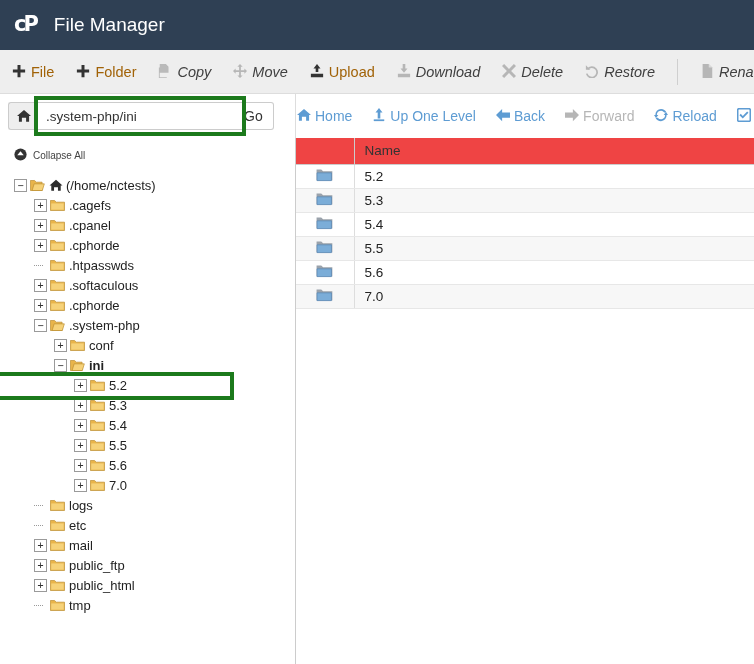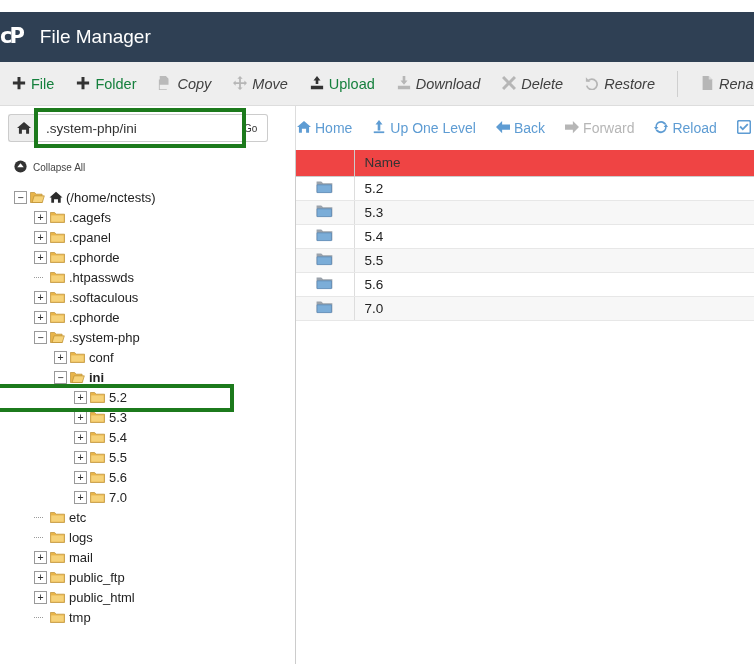--- a/index.html
+++ b/index.html
@@ -11,22 +11,22 @@
     font-family: "Liberation Sans", sans-serif;
     -webkit-font-smoothing: antialiased;
   }
 
   
   #app-header {
     height: 50px;
     background: #2f4054;
     display: flex;
     align-items: center;
+    padding-left: 14px;
     color: #ffffff;
-    margin-top: 12px;
   }
   #cp-logo {
     font-family: "DejaVu Sans", sans-serif;
     font-weight: bold;
     font-size: 21px;
     letter-spacing: -1px;
     color: #ffffff;
     margin-right: 14px;
     line-height: 1;
     position: relative;
@@ -49,21 +49,21 @@
     padding-left: 12px;
     white-space: nowrap;
     overflow: hidden;
   }
   .tb-btn {
     display: inline-flex;
     align-items: center;
     gap: 5px;
     font-size: 14.5px;
     margin-right: 22px;
-    color: #15803d;
+    color: #a16207;
     cursor: pointer;
     user-select: none;
   }
   .tb-btn.disabled { color: #404040; cursor: default; font-style: italic; }
   .tb-btn .tbi {
     display: inline-block;
     line-height: 1;
     font-size: 14px;
   }
   .tb-sep {
@@ -123,21 +123,21 @@
     color: #333333;
     outline: none;
     background: #ffffff;
   }
   .ig-btn {
     background: #ffffff;
     border: 1px solid #cccccc;
     border-left: none;
     border-radius: 0 3px 3px 0;
     padding: 0 10px;
-    font-size: 10px;
+    font-size: 14px;
     color: #333333;
     cursor: pointer;
     display: flex;
     align-items: center;
   }
   
   #path-highlight {
     position: absolute;
     left: -4px; top: -6px;
     width: 212px; height: 40px;
@@ -597,31 +597,31 @@
                 </li>
               </ul>
             </li>
             <li class="tnode">
               <div class="trow">
                 <span class="toggle blank"></span>
                 <span class="tfolder"><svg width="15" height="13" viewBox="0 0 18 15" aria-hidden="true">
                     <path fill="#e8b44a" stroke="#b98b2c" stroke-width=".8" d="M.5 13.5V1.5h5l2 2h9.9v10z"></path>
                     <path fill="#f6d279" d="M1.5 5h14.9v7.5H1.5z"></path>
                   </svg></span>
+                <span class="tlabel">logs</span>
+              </div>
+            </li>
+            <li class="tnode">
+              <div class="trow">
+                <span class="toggle blank"></span>
+                <span class="tfolder"><svg width="15" height="13" viewBox="0 0 18 15" aria-hidden="true">
+                    <path fill="#e8b44a" stroke="#b98b2c" stroke-width=".8" d="M.5 13.5V1.5h5l2 2h9.9v10z"></path>
+                    <path fill="#f6d279" d="M1.5 5h14.9v7.5H1.5z"></path>
+                  </svg></span>
                 <span class="tlabel">etc</span>
-              </div>
-            </li>
-            <li class="tnode">
-              <div class="trow">
-                <span class="toggle blank"></span>
-                <span class="tfolder"><svg width="15" height="13" viewBox="0 0 18 15" aria-hidden="true">
-                    <path fill="#e8b44a" stroke="#b98b2c" stroke-width=".8" d="M.5 13.5V1.5h5l2 2h9.9v10z"></path>
-                    <path fill="#f6d279" d="M1.5 5h14.9v7.5H1.5z"></path>
-                  </svg></span>
-                <span class="tlabel">logs</span>
               </div>
             </li>
             <li class="tnode">
               <div class="trow">
                 <span class="toggle">+</span>
                 <span class="tfolder"><svg width="15" height="13" viewBox="0 0 18 15" aria-hidden="true">
                     <path fill="#e8b44a" stroke="#b98b2c" stroke-width=".8" d="M.5 13.5V1.5h5l2 2h9.9v10z"></path>
                     <path fill="#f6d279" d="M1.5 5h14.9v7.5H1.5z"></path>
                   </svg></span>
                 <span class="tlabel">mail</span>

